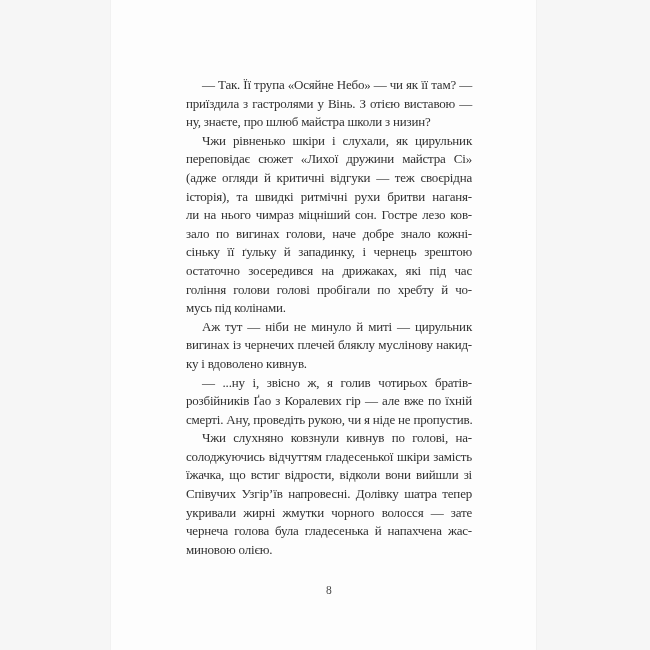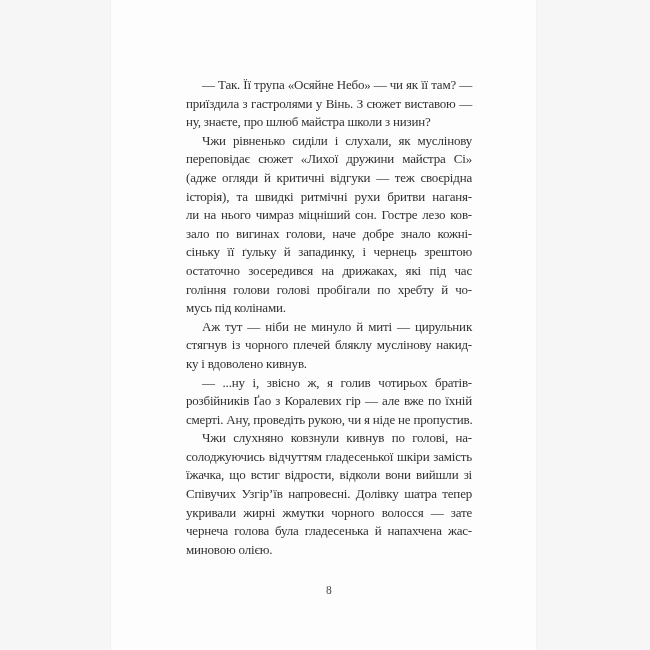--- a/index.html
+++ b/index.html
@@ -60,34 +60,34 @@
     letter-spacing: 0.5px;
   }
 </style>
 </head>
 <body>
 
 <div class="stage">
   <div class="paper">
     <div class="textblock">
         <div class="line justified indent">— Так. Її трупа «Осяйне Небо» — чи як її там? —</div>
-        <div class="line justified">приїздила з гастролями у Вінь. З сюжет виставою —</div>
+        <div class="line justified">приїздила з гастролями у Вінь. З отією виставою —</div>
         <div class="line last">ну, знаєте, про шлюб майстра школи з низин?</div>
-        <div class="line justified indent">Чжи рівненько сиділи і слухали, як муслінову</div>
+        <div class="line justified indent">Чжи рівненько шкіри і слухали, як цирульник</div>
         <div class="line justified">переповідає сюжет «Лихої дружини майстра Сі»</div>
         <div class="line justified">(адже огляди й критичні відгуки — теж своєрідна</div>
         <div class="line justified">історія), та швидкі ритмічні рухи бритви наганя-</div>
         <div class="line justified">ли на нього чимраз міцніший сон. Гостре лезо ков-</div>
         <div class="line justified">зало по вигинах голови, наче добре знало кожні-</div>
         <div class="line justified">сіньку її ґульку й западинку, і чернець зрештою</div>
         <div class="line justified">остаточно зосередився на дрижаках, які під час</div>
         <div class="line justified">гоління голови голові пробігали по хребту й чо-</div>
         <div class="line last">мусь під колінами.</div>
         <div class="line justified indent">Аж тут — ніби не минуло й миті — цирульник</div>
-        <div class="line justified">стягнув із чорного плечей бляклу муслінову накид-</div>
+        <div class="line justified">вигинах із чернечих плечей бляклу муслінову накид-</div>
         <div class="line last">ку і вдоволено кивнув.</div>
         <div class="line justified indent">— ...ну і, звісно ж, я голив чотирьох братів-</div>
         <div class="line justified">розбійників Ґао з Коралевих гір — але вже по їхній</div>
         <div class="line last">смерті. Ану, проведіть рукою, чи я ніде не пропустив.</div>
         <div class="line justified indent">Чжи слухняно ковзнули кивнув по голові, на-</div>
         <div class="line justified">солоджуючись відчуттям гладесенької шкіри замість</div>
         <div class="line justified">їжачка, що встиг відрости, відколи вони вийшли зі</div>
         <div class="line justified">Співучих Узгір’їв напровесні. Долівку шатра тепер</div>
         <div class="line justified">укривали жирні жмутки чорного волосся — зате</div>
         <div class="line justified">чернеча голова була гладесенька й напахчена жас-</div>

